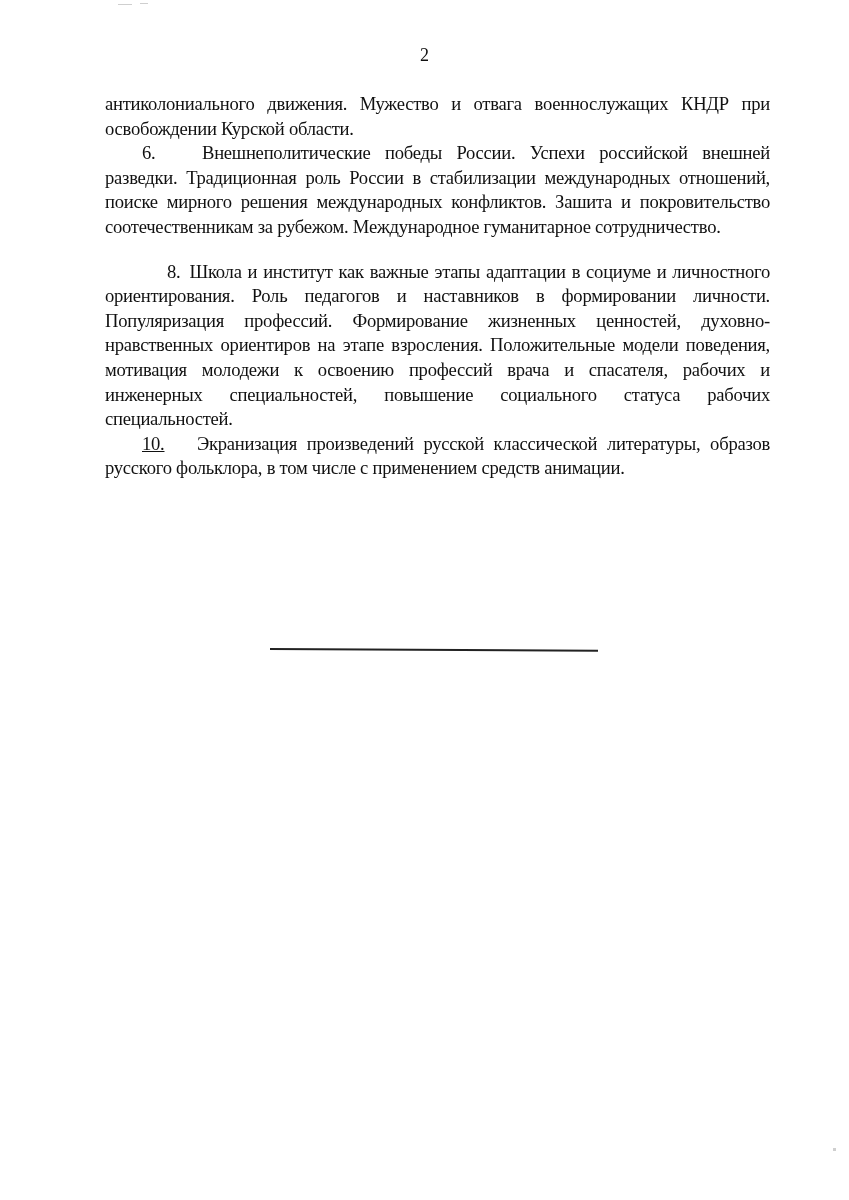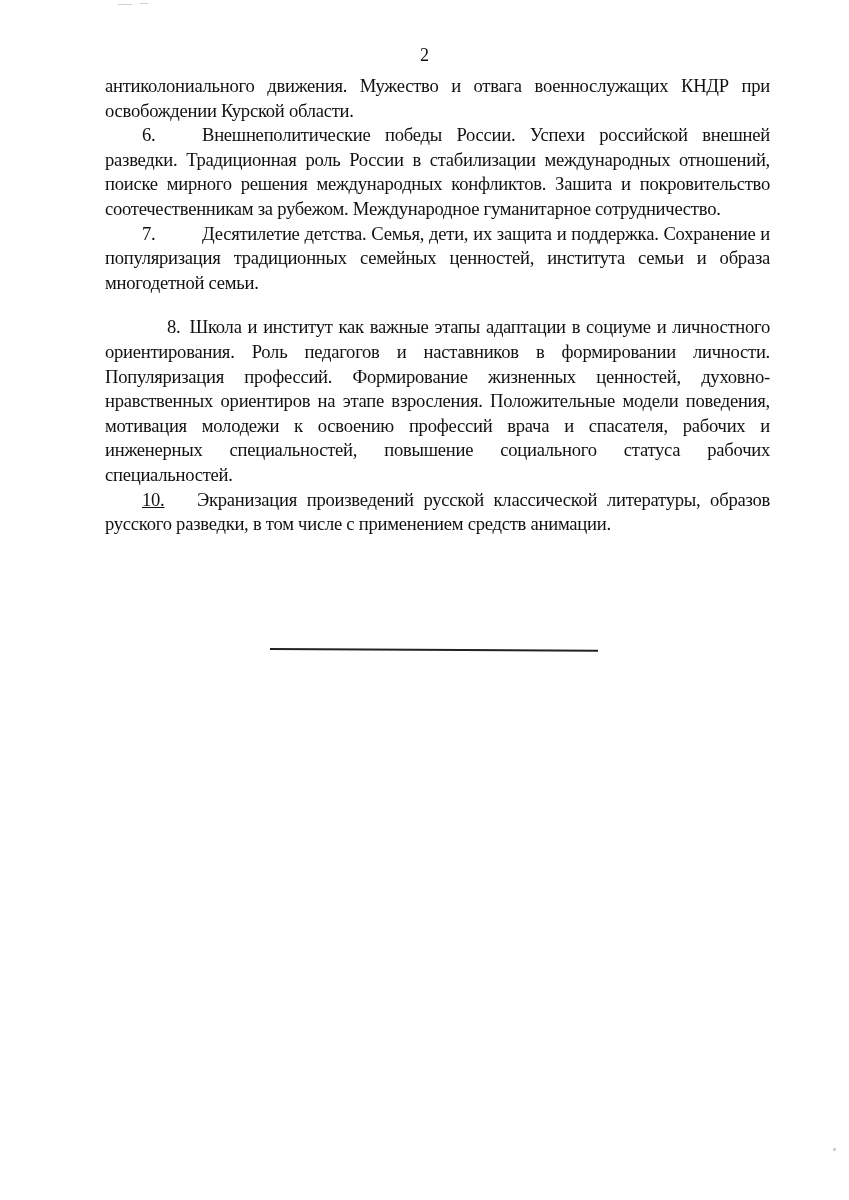--- a/index.html
+++ b/index.html
@@ -24,21 +24,21 @@
       position: absolute;
       top: 44px;
       left: 0;
       width: 849px;
       text-align: center;
       font-size: 18px;
       line-height: 22px;
     }
     .content {
       position: absolute;
-      top: 74px;
+      top: 92px;
       left: 105px;
       width: 665px;
       font-size: 18.6px;
       line-height: 24.6px;
       text-align: justify;
       letter-spacing: -0.25px;
     }
     .para {
       margin: 0;
       text-indent: 0;
@@ -78,21 +78,20 @@
 <div class="scan-mark" style="top:3px;left:140px;width:8px;"></div>
 <div class="scan-mark" style="top:1148px;left:833px;width:3px;height:3px;"></div>
 
 <div class="page-number">2</div>
 
 <div class="content">
   <p class="para">антиколониального движения. Мужество и отвага военнослужащих КНДР при освобождении Курской области.</p>
 
   <p class="para item"><span class="num">6.</span><span>Внешнеполитические победы России. Успехи российской внешней разведки. Традиционная роль России в стабилизации международных отношений, поиске мирного решения международных конфликтов. Зашита и покровительство соотечественникам за рубежом. Международное гуманитарное сотрудничество.</span></p>
 
-  <p class="para item"><span class="num">7.</span><span>Десятилетие детства. Семья, дети, их защита и поддержка. Сохранение и популяризация традиционных семейных ценностей, института семьи и образа многодетной семьи.</span></p>
 
   <p class="para item8"><span class="num inline8">8.</span><span>Школа и институт как важные этапы адаптации в социуме и личностного ориентирования. Роль педагогов и наставников в формировании личности. Популяризация профессий. Формирование жизненных ценностей, духовно-нравственных ориентиров на этапе взросления. Положительные модели поведения, мотивация молодежи к освоению профессий врача и спасателя, рабочих и инженерных специальностей, повышение социального статуса рабочих специальностей.</span></p>
 
 
-  <p class="para item"><span class="num n10">10.</span><span>Экранизация произведений русской классической литературы, образов русского разведки, в том числе с применением средств анимации.</span></p>
+  <p class="para item"><span class="num n10">10.</span><span>Экранизация произведений русской классической литературы, образов русского фольклора, в том числе с применением средств анимации.</span></p>
 </div>
 
 <div class="divider"></div>
 
 </body></html>

